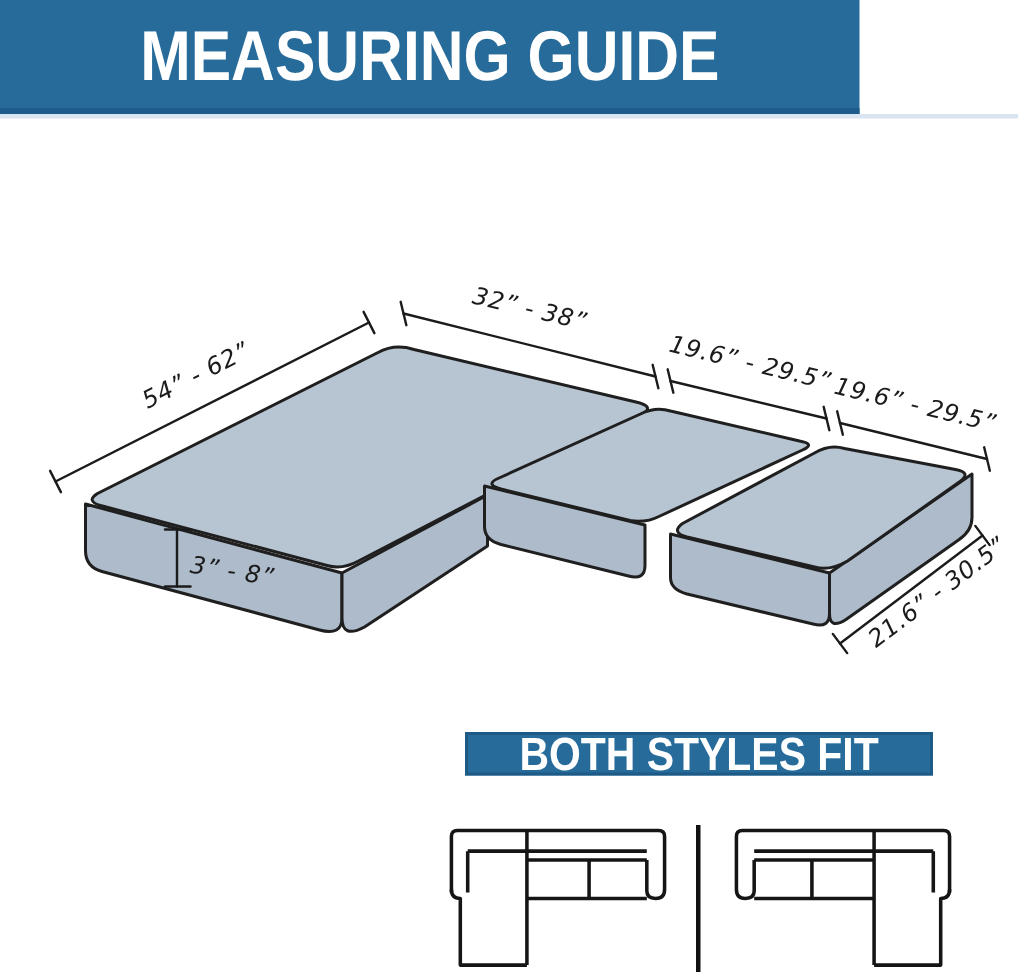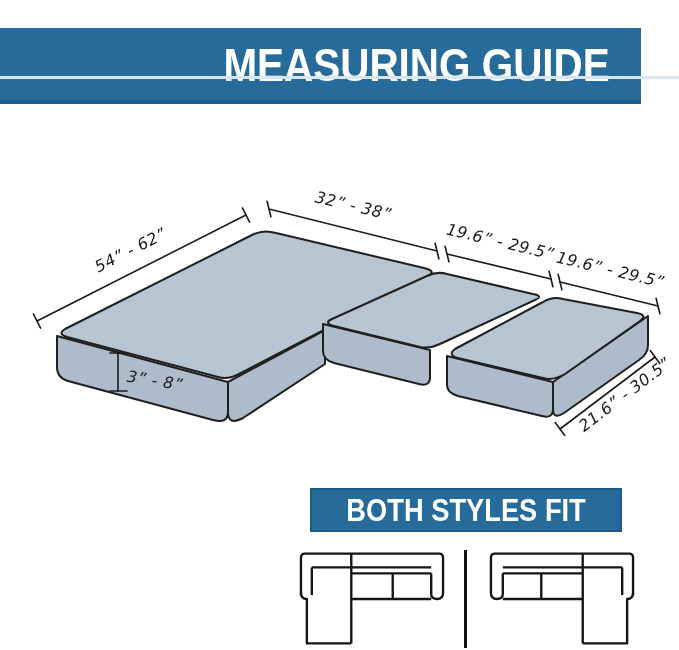--- a/index.html
+++ b/index.html
@@ -2,34 +2,34 @@
 <html><head>
 <meta charset="utf-8">
 <style>
   html,body { margin:0; padding:0; background:#ffffff; }
   #stage {
     position:relative; width:679px; height:650px; overflow:hidden;
     background:#ffffff; font-family:"Liberation Sans", sans-serif;
   }
   
   .banner {
-    position:absolute; left:0; top:0; width:641px; height:72px;
+    position:absolute; left:0; top:0; width:573px; height:72px;
     background:#276b9b; border-bottom:4px solid #1e5d8b;
-    display:flex; align-items:center; justify-content:flex-end;margin-top:28px;
+    display:flex; align-items:center; justify-content:center;
   }
   .banner-strip {
     position:absolute; left:0; top:76px; width:679px; height:3px;
     background:#d9e6f1;
   }
   .banner-title {
     color:#ffffff; font-weight:bold; font-size:47px; line-height:1;
     letter-spacing:0px; transform:scaleX(0.86); white-space:nowrap;
   }
   .styles-banner {
-    position:absolute; left:310px; top:488px; width:312px; height:44px;
+    position:absolute; left:310px; top:488px; width:312px; height:29px;
     background:#276b9b; border:2px solid #1d5b86; box-sizing:border-box;
     display:flex; align-items:center; justify-content:center;
   }
   .styles-title {
     color:#ffffff; font-weight:bold; font-size:31px; line-height:1;
     transform:scaleX(0.88); white-space:nowrap;
   }
   
   svg.diagram { position:absolute; left:0; top:0; }
   .face { stroke:#1f1f1f; stroke-width:2; stroke-linejoin:round; }

